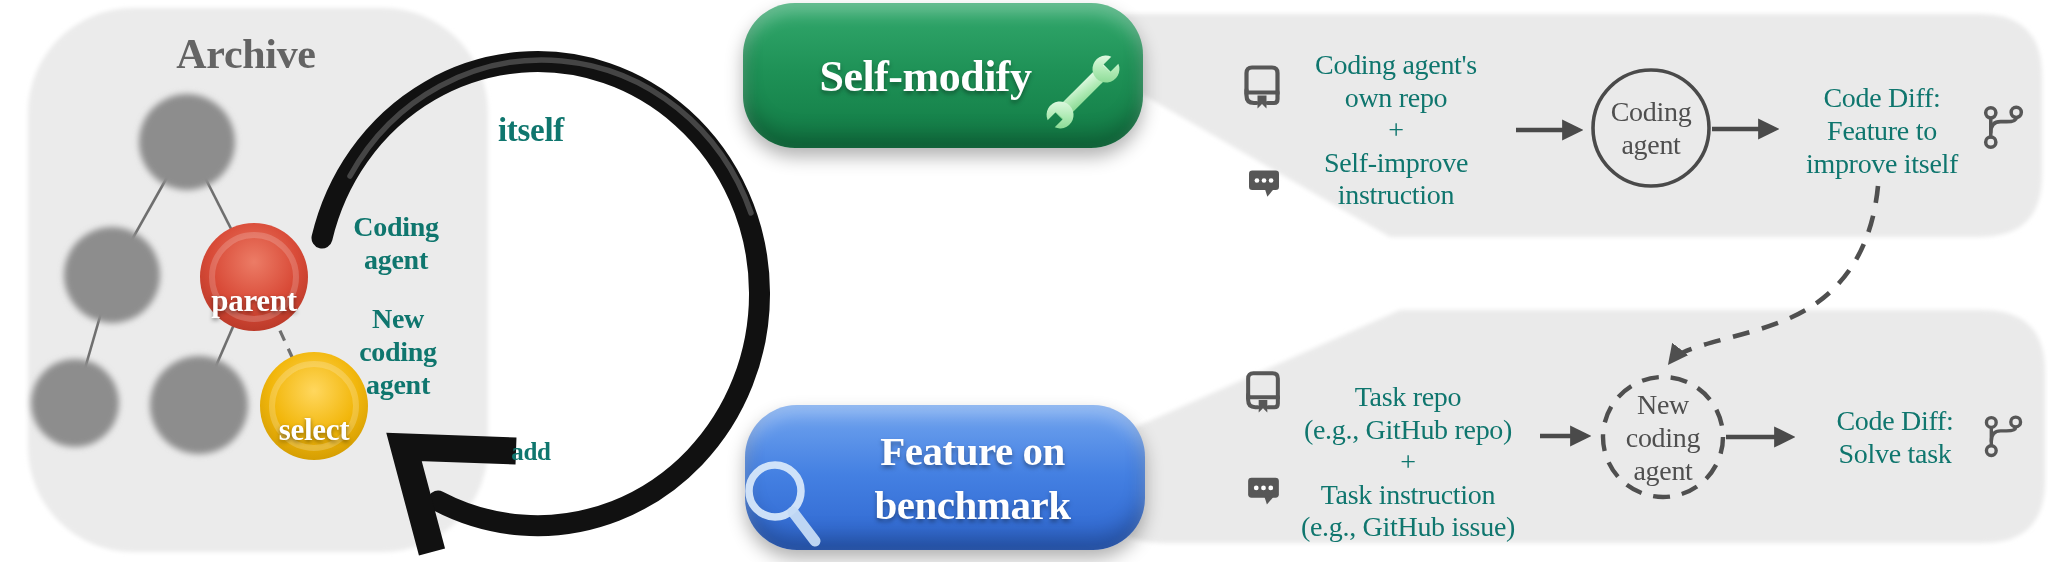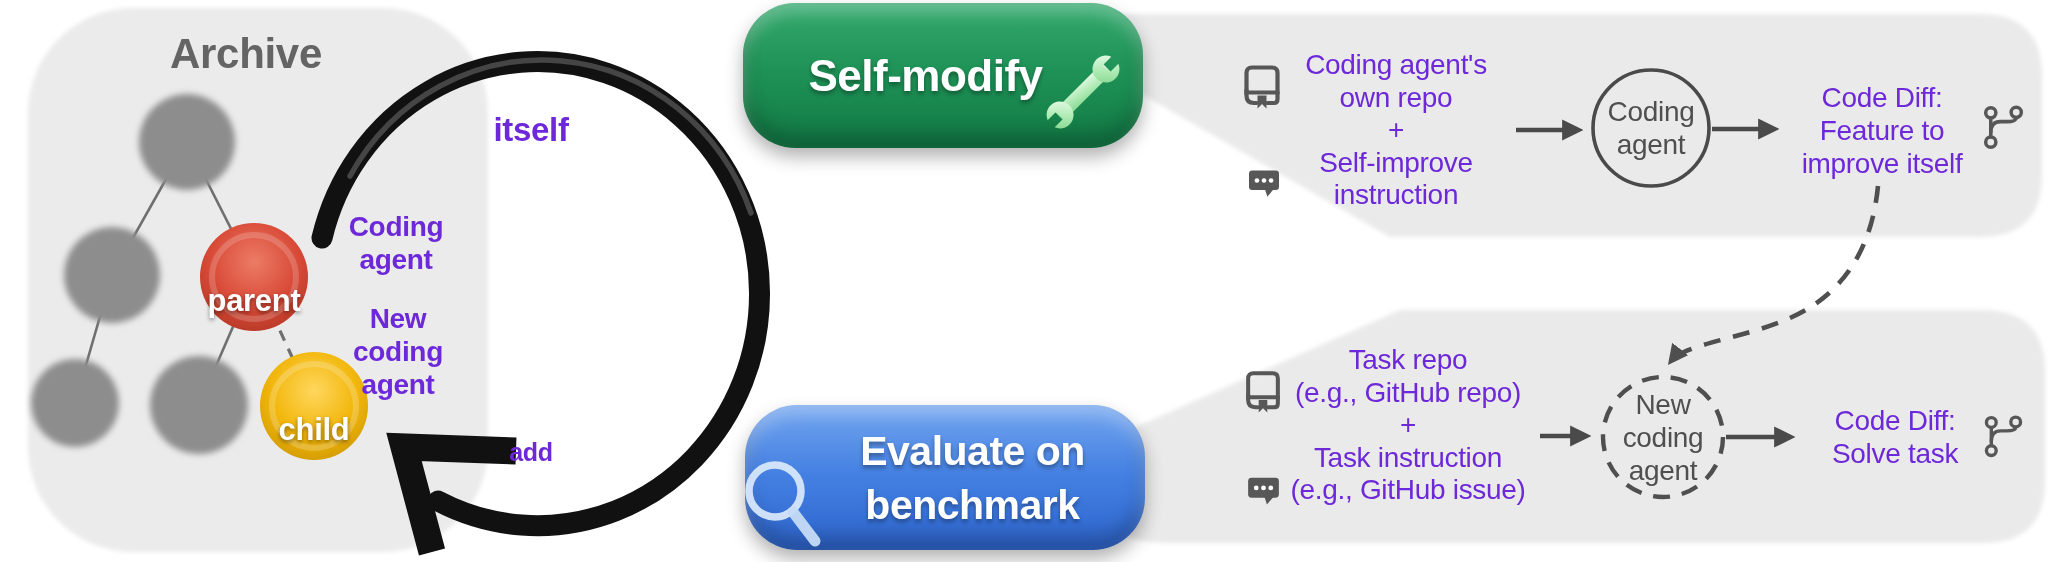--- a/index.html
+++ b/index.html
@@ -1,24 +1,24 @@
 <!DOCTYPE html>
 <html><head>
 <meta charset="utf-8">
 <style>
   html,body{margin:0;padding:0;background:#ffffff;}
   #canvas{
     position:relative;width:2048px;height:562px;overflow:hidden;background:#ffffff;
-    font-family:Liberation Sans, sans-serif;
+    font-family:Liberation Serif, serif;
   }
   #gfx{position:absolute;left:0;top:0;z-index:1;}
   .txt{
     position:absolute;transform:translate(-50%,-50%);
     white-space:pre-line;text-align:center;z-index:3;
-    color:#6d28d9;letter-spacing:-0.3px;
+    color:#0f766e;letter-spacing:-0.3px;
   }
   .bold{font-weight:bold;}
   .node-label{
     color:#ffffff;font-weight:bold;font-size:31px;
     text-shadow:0 2px 4px rgba(0,0,0,0.45);z-index:4;margin-top:24px;
   }
   .pill{
     position:absolute;z-index:2;border-radius:52px;
     box-shadow:0 9px 18px rgba(0,0,0,0.30),
                inset 0 10px 16px rgba(255,255,255,0.28),
@@ -140,34 +140,34 @@
 
   <div class="txt bold" style="left:246px;top:54px;font-size:42px;color:#646464;">Archive</div>
   <div class="txt bold" style="left:531px;top:130px;font-size:33px;">itself</div>
   <div class="txt bold" style="left:531px;top:452px;font-size:25px;">add</div>
   <div class="txt bold" style="left:396px;top:243px;font-size:28px;line-height:33px;">Coding
 agent</div>
   <div class="txt bold" style="left:398px;top:351px;font-size:28px;line-height:33px;">New
 coding
 agent</div>
   <div class="txt node-label" style="left:254px;top:277px;">parent</div>
-  <div class="txt node-label" style="left:314px;top:406px;">child</div>
+  <div class="txt node-label" style="left:314px;top:406px;">select</div>
 
   <div class="txt" style="left:1396px;top:130px;font-size:28px;line-height:32.5px;">Coding agent's
 own repo
 +
 Self-improve
 instruction</div>
   <div class="txt" style="left:1651px;top:128px;font-size:28px;line-height:33px;color:#4f4f4f;">Coding
 agent</div>
   <div class="txt" style="left:1882px;top:130px;font-size:28px;line-height:33px;">Code Diff:
 Feature to
 improve itself</div>
 
-  <div class="txt" style="left:1408px;top:425px;font-size:28px;line-height:32.5px;">Task repo
+  <div class="txt" style="left:1408px;top:462px;font-size:28px;line-height:32.5px;">Task repo
 (e.g., GitHub repo)
 +
 Task instruction
 (e.g., GitHub issue)</div>
   <div class="txt" style="left:1663px;top:437px;font-size:28px;line-height:33px;color:#4f4f4f;">New
 coding
 agent</div>
   <div class="txt" style="left:1895px;top:437px;font-size:28px;line-height:33px;">Code Diff:
 Solve task</div>
 
@@ -183,21 +183,21 @@
       </defs>
       <g transform="translate(68,62) rotate(45)" fill="url(#wrenchGrad)">
         <rect x="-7" y="-34" width="14" height="68"></rect>
         <path d="M-5 -45 L-5 -33 L5 -33 L5 -45 A13.5 13.5 0 1 1 -5 -45 Z"></path>
         <path d="M5 45 L5 33 L-5 33 L-5 45 A13.5 13.5 0 1 1 5 45 Z"></path>
       </g>
     </svg>
   </div>
 
   <div id="btn-evaluate" class="pill">
-    <div class="label">Evaluate on
+    <div class="label">Feature on
 benchmark</div>
     <svg width="110" height="160" viewBox="0 0 110 160" style="left:0;top:28px;">
       <circle cx="30" cy="58" r="26" fill="none" stroke="#d6e7fa" stroke-width="7.5" opacity="0.95"></circle>
       <line x1="48" y1="79" x2="70" y2="108" stroke="#c6dcf6" stroke-width="11" stroke-linecap="round" opacity="0.95"></line>
     </svg>
   </div>
 
 </div>
 
 </body></html>

